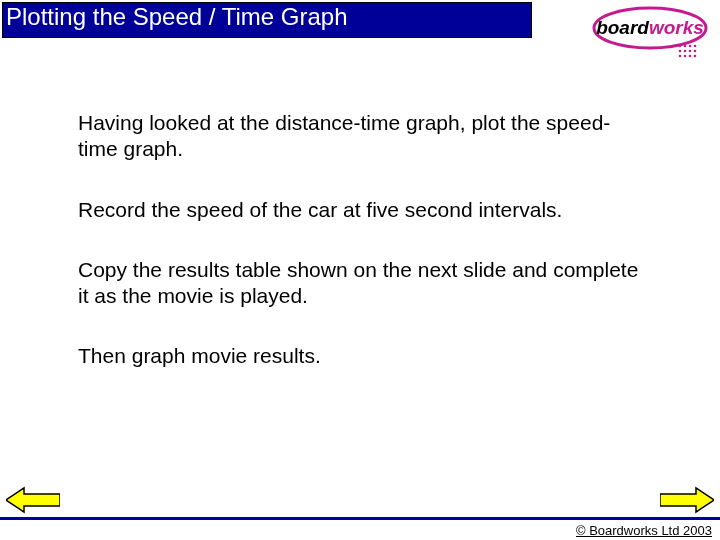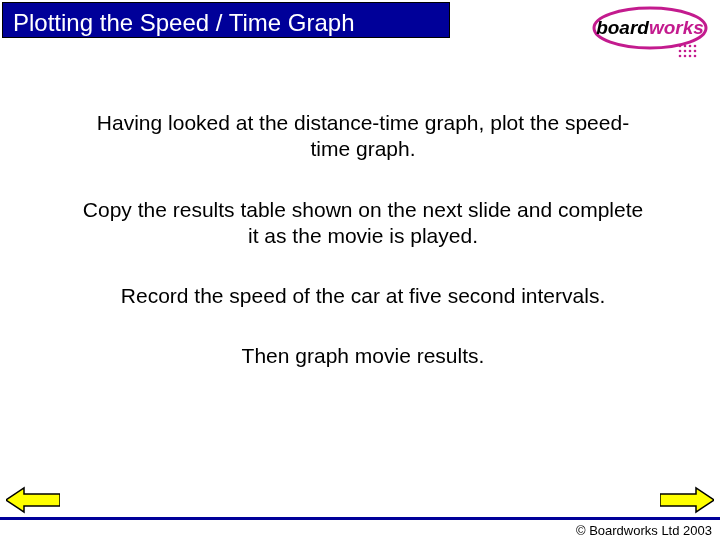--- a/index.html
+++ b/index.html
@@ -6,44 +6,43 @@
   html, body { width: 720px; height: 540px; }
   body {
     background: #ffffff;
     font-family: Arial, Helvetica, sans-serif;
     position: relative;
     overflow: hidden;
   }
   .title-bar {
     position: absolute;
     top: 2px; left: 2px;
-    width: 448px; height: 36px;
+    width: 530px; height: 36px;
     background: #000099;
     border: 1px solid #000;
     display: flex;
-    align-items: flex-end;
-    padding-left: 10px;
+    align-items: flex-start;
+    padding-left: 3px;
   }
   .title-bar span {
     color: #fff;
     font-size: 24px;
   }
   .logo {
     position: absolute;
     top: 4px; right: 10px;
     width: 120px; height: 56px;
   }
   .content {
     position: absolute;
     top: 110px; left: 78px;
     width: 570px;
     color: #000;
     font-size: 21px;
     line-height: 1.25;
-    text-align: center;
   }
   .content p { margin-bottom: 34px; }
   .nav-arrow {
     position: absolute;
     bottom: 26px;
     width: 54px; height: 28px;
     cursor: pointer;
   }
   .nav-left { left: 6px; }
   .nav-right { right: 6px; }
@@ -51,20 +50,21 @@
     position: absolute;
     left: 0; bottom: 20px;
     width: 720px; height: 3px;
     background: #000099;
   }
   .copyright {
     position: absolute;
     right: 8px; bottom: 2px;
     font-size: 13px;
     color: #000;
+    text-decoration: underline;
   }
 </style>
 </head>
 <body>
 
 <div class="title-bar">
   <span>Plotting the Speed / Time Graph</span>
 </div>
 
 <svg class="logo" viewBox="0 0 120 56">
@@ -83,22 +83,22 @@
       <circle cx="105" cy="47" r="1.3"></circle>
     <circle cx="90" cy="52" r="1.3"></circle>
       <circle cx="95" cy="52" r="1.3"></circle>
       <circle cx="100" cy="52" r="1.3"></circle>
       <circle cx="105" cy="52" r="1.3"></circle>
   </g>
 </svg>
 
 <div class="content">
   <p>Having looked at the distance-time graph, plot the speed-time graph.</p>
+  <p>Record the speed of the car at five second intervals.</p>
   <p>Copy the results table shown on the next slide and complete it as the movie is played.</p>
-  <p>Record the speed of the car at five second intervals.</p>
   <p>Then graph movie results.</p>
 </div>
 
 <svg class="nav-arrow nav-left" viewBox="0 0 54 28">
   <path d="M0 14 L18 2 L18 8 L54 8 L54 20 L18 20 L18 26 Z" fill="#ffff00" stroke="#000" stroke-width="1.5"></path>
 </svg>
 
 <svg class="nav-arrow nav-right" viewBox="0 0 54 28">
   <path d="M54 14 L36 2 L36 8 L0 8 L0 20 L36 20 L36 26 Z" fill="#ffff00" stroke="#000" stroke-width="1.5"></path>
 </svg>

